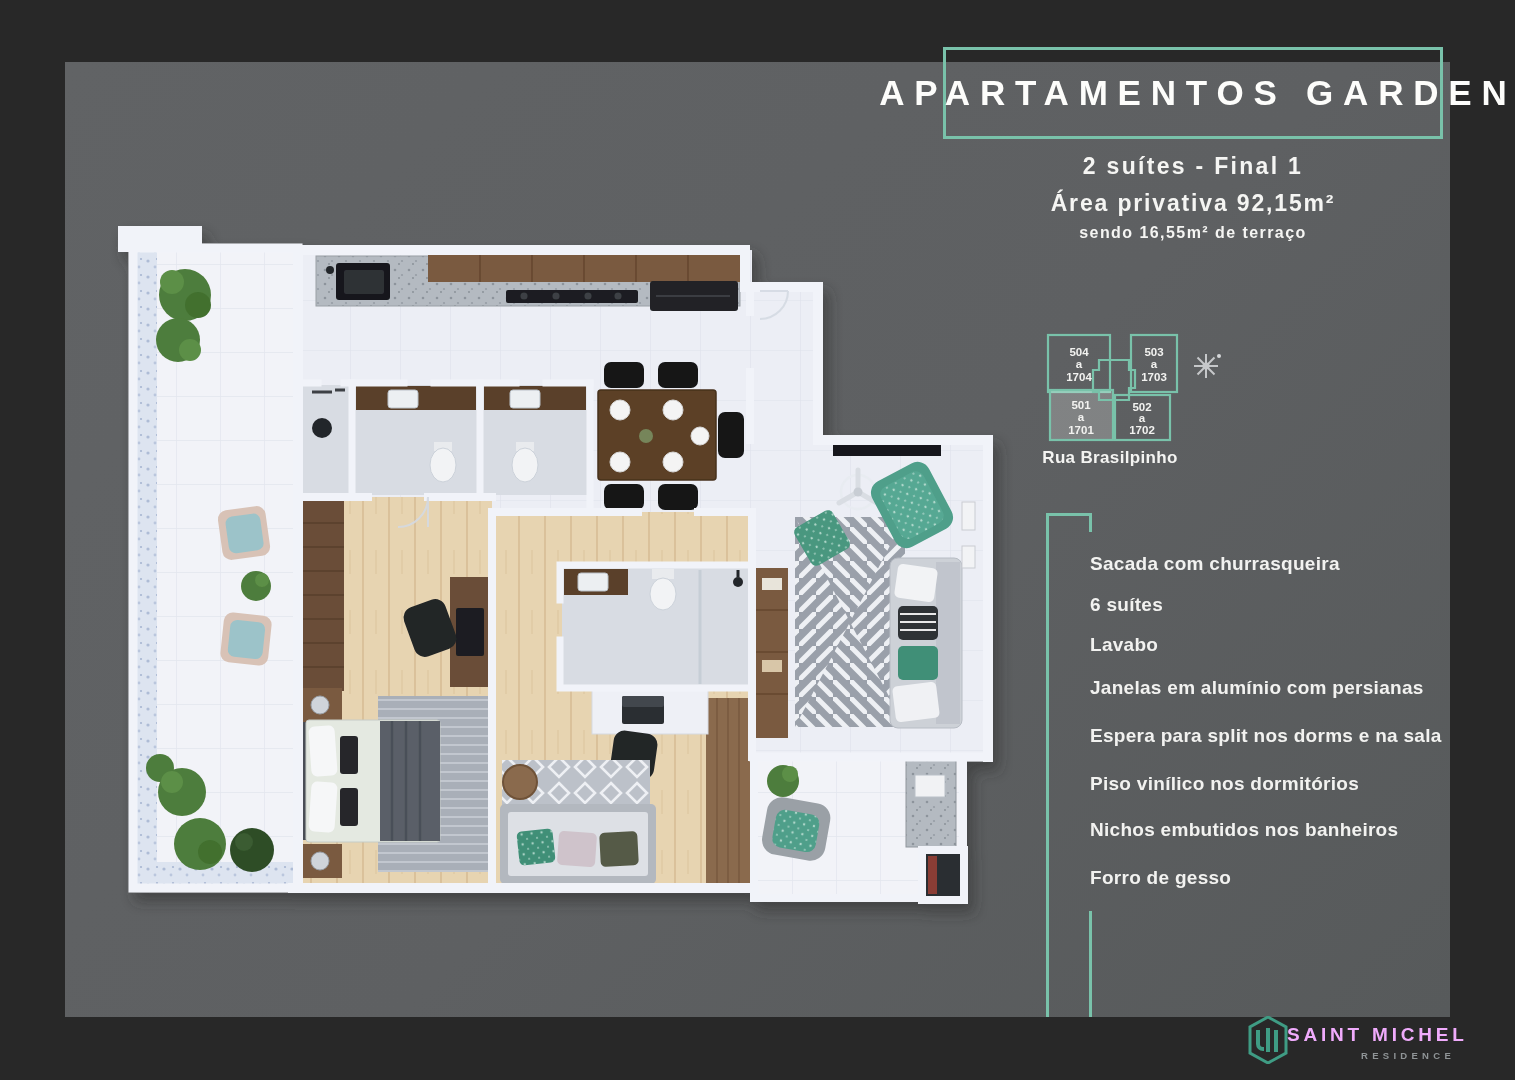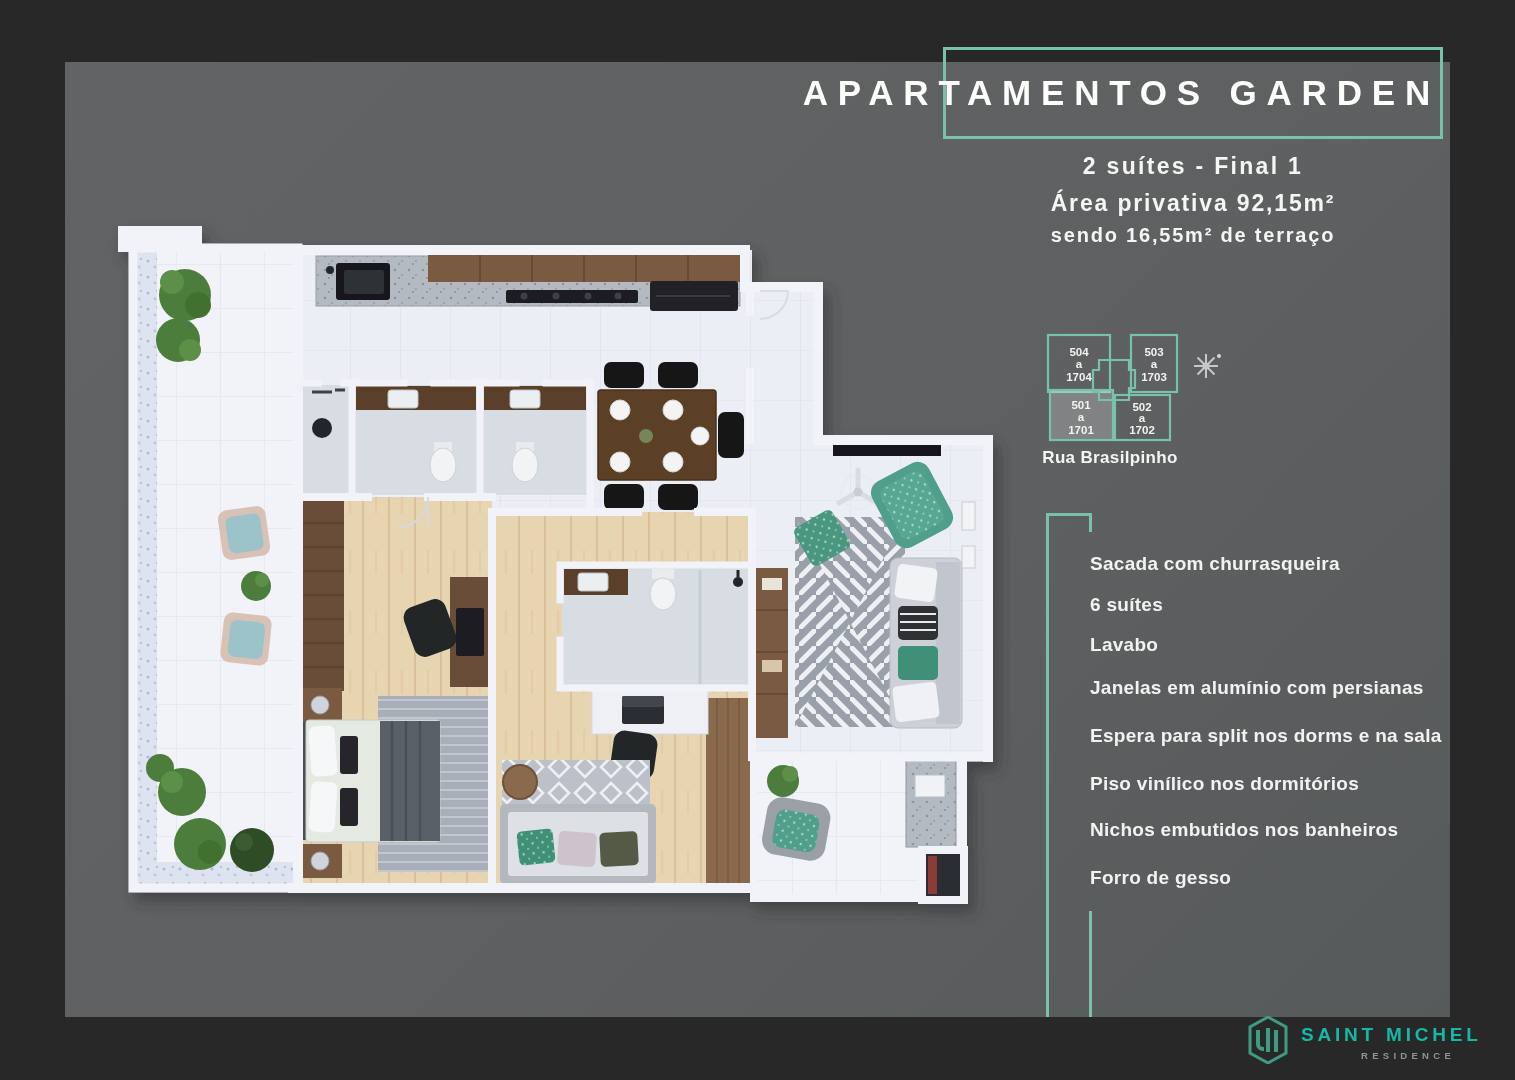--- a/index.html
+++ b/index.html
@@ -4,43 +4,43 @@
 <style>
   html,body{margin:0;padding:0;background:#282828;}
   body{width:1515px;height:1080px;position:relative;overflow:hidden;
        font-family:"Liberation Sans",sans-serif;color:var(--text-white,#f5f5f3);}
   .frame{position:absolute;inset:0;background:var(--frame-dark,#282828);}
   .panel{position:absolute;left:65px;top:62px;width:1385px;height:955px;
          background:linear-gradient(135deg,#616365 0%,#5e6062 55%,#575a5b 100%);}
   svg{position:absolute;left:0;top:0;}
   
   .title-box{position:absolute;left:943px;top:47px;width:494px;height:86px;
-    border:3px solid var(--accent-teal,#79c2aa);display:flex;align-items:center;justify-content:flex-end;}
+    border:3px solid var(--accent-teal,#79c2aa);display:flex;align-items:center;justify-content:center;}
   .title-box span{font-size:35px;font-weight:700;letter-spacing:.28em;white-space:nowrap;
     color:#fdfdfb;text-indent:.28em;}
   .sub{position:absolute;left:943px;width:500px;text-align:center;font-weight:700;}
   .sub1{top:153px;font-size:23px;letter-spacing:.10em;}
   .sub2{top:190px;font-size:23px;letter-spacing:.08em;}
-  .sub3{top:224px;font-size:20px;letter-spacing:.09em;}
+  .sub3{top:224px;font-size:16px;letter-spacing:.09em;}
   
   .bracket{position:absolute;background:var(--accent-teal,#79c2aa);}
   .br-top{left:1046px;top:513px;width:46px;height:3px;}
   .br-tick{left:1089px;top:513px;width:3px;height:19px;}
   .br-main{left:1046px;top:513px;width:3px;height:504px;}
   .br-second{left:1089px;top:911px;width:3px;height:106px;}
   .features{position:absolute;left:1090px;top:540px;margin:0;padding:0;list-style:none;width:360px;}
   .features li{position:absolute;left:0;font-size:19px;font-weight:700;letter-spacing:.015em;color:#f2f2f0;white-space:nowrap;}
   .features li:nth-child(1){top:13px}.features li:nth-child(2){top:54px}
   .features li:nth-child(3){top:94px}.features li:nth-child(4){top:137px}
   .features li:nth-child(5){top:185px}.features li:nth-child(6){top:233px}
   .features li:nth-child(7){top:279px}.features li:nth-child(8){top:327px}
   
   .logo{position:absolute;left:1248px;top:1016px;width:220px;height:52px;}
-  .logo .name{position:absolute;left:53px;top:8px;font-size:19px;font-weight:700;
-    letter-spacing:.20em;color:#14b8a6;white-space:nowrap;}
+  .logo .name{position:absolute;left:39px;top:8px;font-size:19px;font-weight:700;
+    letter-spacing:.20em;color:#f0abfc;white-space:nowrap;}
   .logo .subname{position:absolute;left:49px;top:34px;width:158px;text-align:right;
     font-size:9.5px;font-weight:700;letter-spacing:.45em;color:#8f9496;}
   
   .wall{fill:none;stroke:#f1f3f9;stroke-linecap:square;}
   .w10{stroke-width:10}.w9{stroke-width:9}.w8{stroke-width:8}.w7{stroke-width:7}
   .glass{stroke:#c3cbd4;stroke-width:3;fill:none;opacity:.85}
   .arc{stroke:#d4d9e2;stroke-width:2;fill:none;opacity:.9}
   .mapbox{fill:none;stroke:var(--accent-teal,#79c2aa);stroke-width:2.2;}
   .mapbox-hl{fill:rgba(255,255,255,.22);stroke:var(--accent-teal,#79c2aa);stroke-width:2.2;}
   .maptxt{fill:#f2f2f0;font-family:"Liberation Sans",sans-serif;font-size:11.5px;font-weight:700;text-anchor:middle;}

